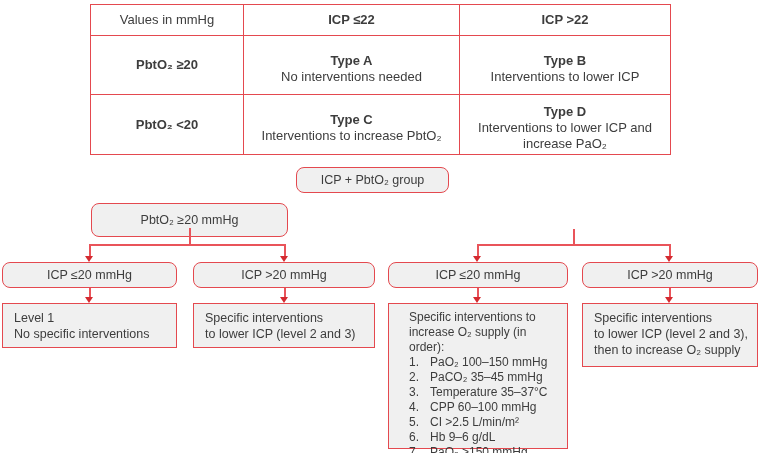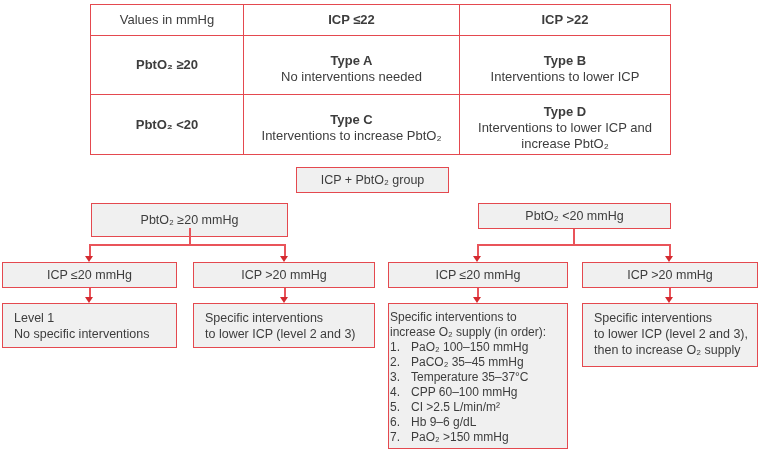--- a/index.html
+++ b/index.html
@@ -29,33 +29,33 @@
   table.matrix tr.r2{height:56px;}
   .bold{font-weight:700;}
   td.bg-gray{background:var(--cell-gray);}
   td.bg-dark{background:var(--cell-dark);}
   .cell-title{font-weight:700;display:block;margin-top:7px;}
   .cell-desc{display:block;}
 
   
   .node,.leaf{position:absolute;border:1px solid var(--red-border);background:var(--box-bg);
     font-size:12.5px;line-height:16px;}
-  .node{display:flex;align-items:center;justify-content:center;text-align:left;}
+  .node{display:flex;align-items:center;justify-content:center;text-align:left;border-radius:8px;}
   .leaf{text-align:left;padding:6px 8px 4px 11px;}
 
   #root-box{left:296px;top:167px;width:153px;height:26px;}
   #branch-left{left:91px;top:203px;width:197px;height:34px;}
   #branch-right{left:478px;top:203px;width:193px;height:26px;}
   #icp1{left:2px;top:262px;width:175px;height:26px;}
   #icp2{left:193px;top:262px;width:182px;height:26px;}
   #icp3{left:388px;top:262px;width:180px;height:26px;}
   #icp4{left:582px;top:262px;width:176px;height:26px;}
   #leaf1{left:2px;top:303px;width:175px;height:45px;}
   #leaf2{left:193px;top:303px;width:182px;height:45px;}
-  #leaf3{left:388px;top:303px;width:180px;height:146px;padding:6px 4px 4px 1px;line-height:15px;font-size:12px;}
+  #leaf3{left:388px;top:303px;width:180px;height:146px;padding:6px 4px 4px 20px;line-height:15px;font-size:12px;}
   #leaf4{left:582px;top:303px;width:176px;height:64px;}
 
   .list-row{display:flex;}
   .list-num{width:21px;flex:0 0 21px;}
 
   
   .v{position:absolute;width:1.5px;background:var(--red-line);}
   .h{position:absolute;height:1.5px;background:var(--red-line);}
   .arrow{position:absolute;width:0;height:0;
     border-left:4.5px solid transparent;border-right:4.5px solid transparent;
@@ -85,29 +85,28 @@
       </td>
     </tr>
     <tr class="r2">
       <td class="c0 bold">PbtO₂ &lt;20</td>
       <td class="c1 bg-gray">
         <span class="cell-title">Type C</span>
         <span class="cell-desc">Interventions to increase PbtO₂</span>
       </td>
       <td class="c2 bg-dark">
         <span class="cell-title">Type D</span>
-        <span class="cell-desc">Interventions to lower ICP and increase PbtO₂</span>
+        <span class="cell-desc">Interventions to lower ICP and increase PaO₂</span>
       </td>
     </tr>
   </tbody>
     </table>
 
   <div class="node" id="root-box">ICP + PbtO₂ group</div>
   <div class="node" id="branch-left">PbtO₂ ≥20 mmHg</div>
-  <div class="node" id="branch-right">PbtO₂ &lt;20 mmHg</div>
 
   <div class="node" id="icp1">ICP ≤20 mmHg</div>
   <div class="node" id="icp2">ICP &gt;20 mmHg</div>
   <div class="node" id="icp3">ICP ≤20 mmHg</div>
   <div class="node" id="icp4">ICP &gt;20 mmHg</div>
 
   <div class="leaf" id="leaf1">
     <div>Level 1</div>
     <div>No specific interventions</div>
   </div>

